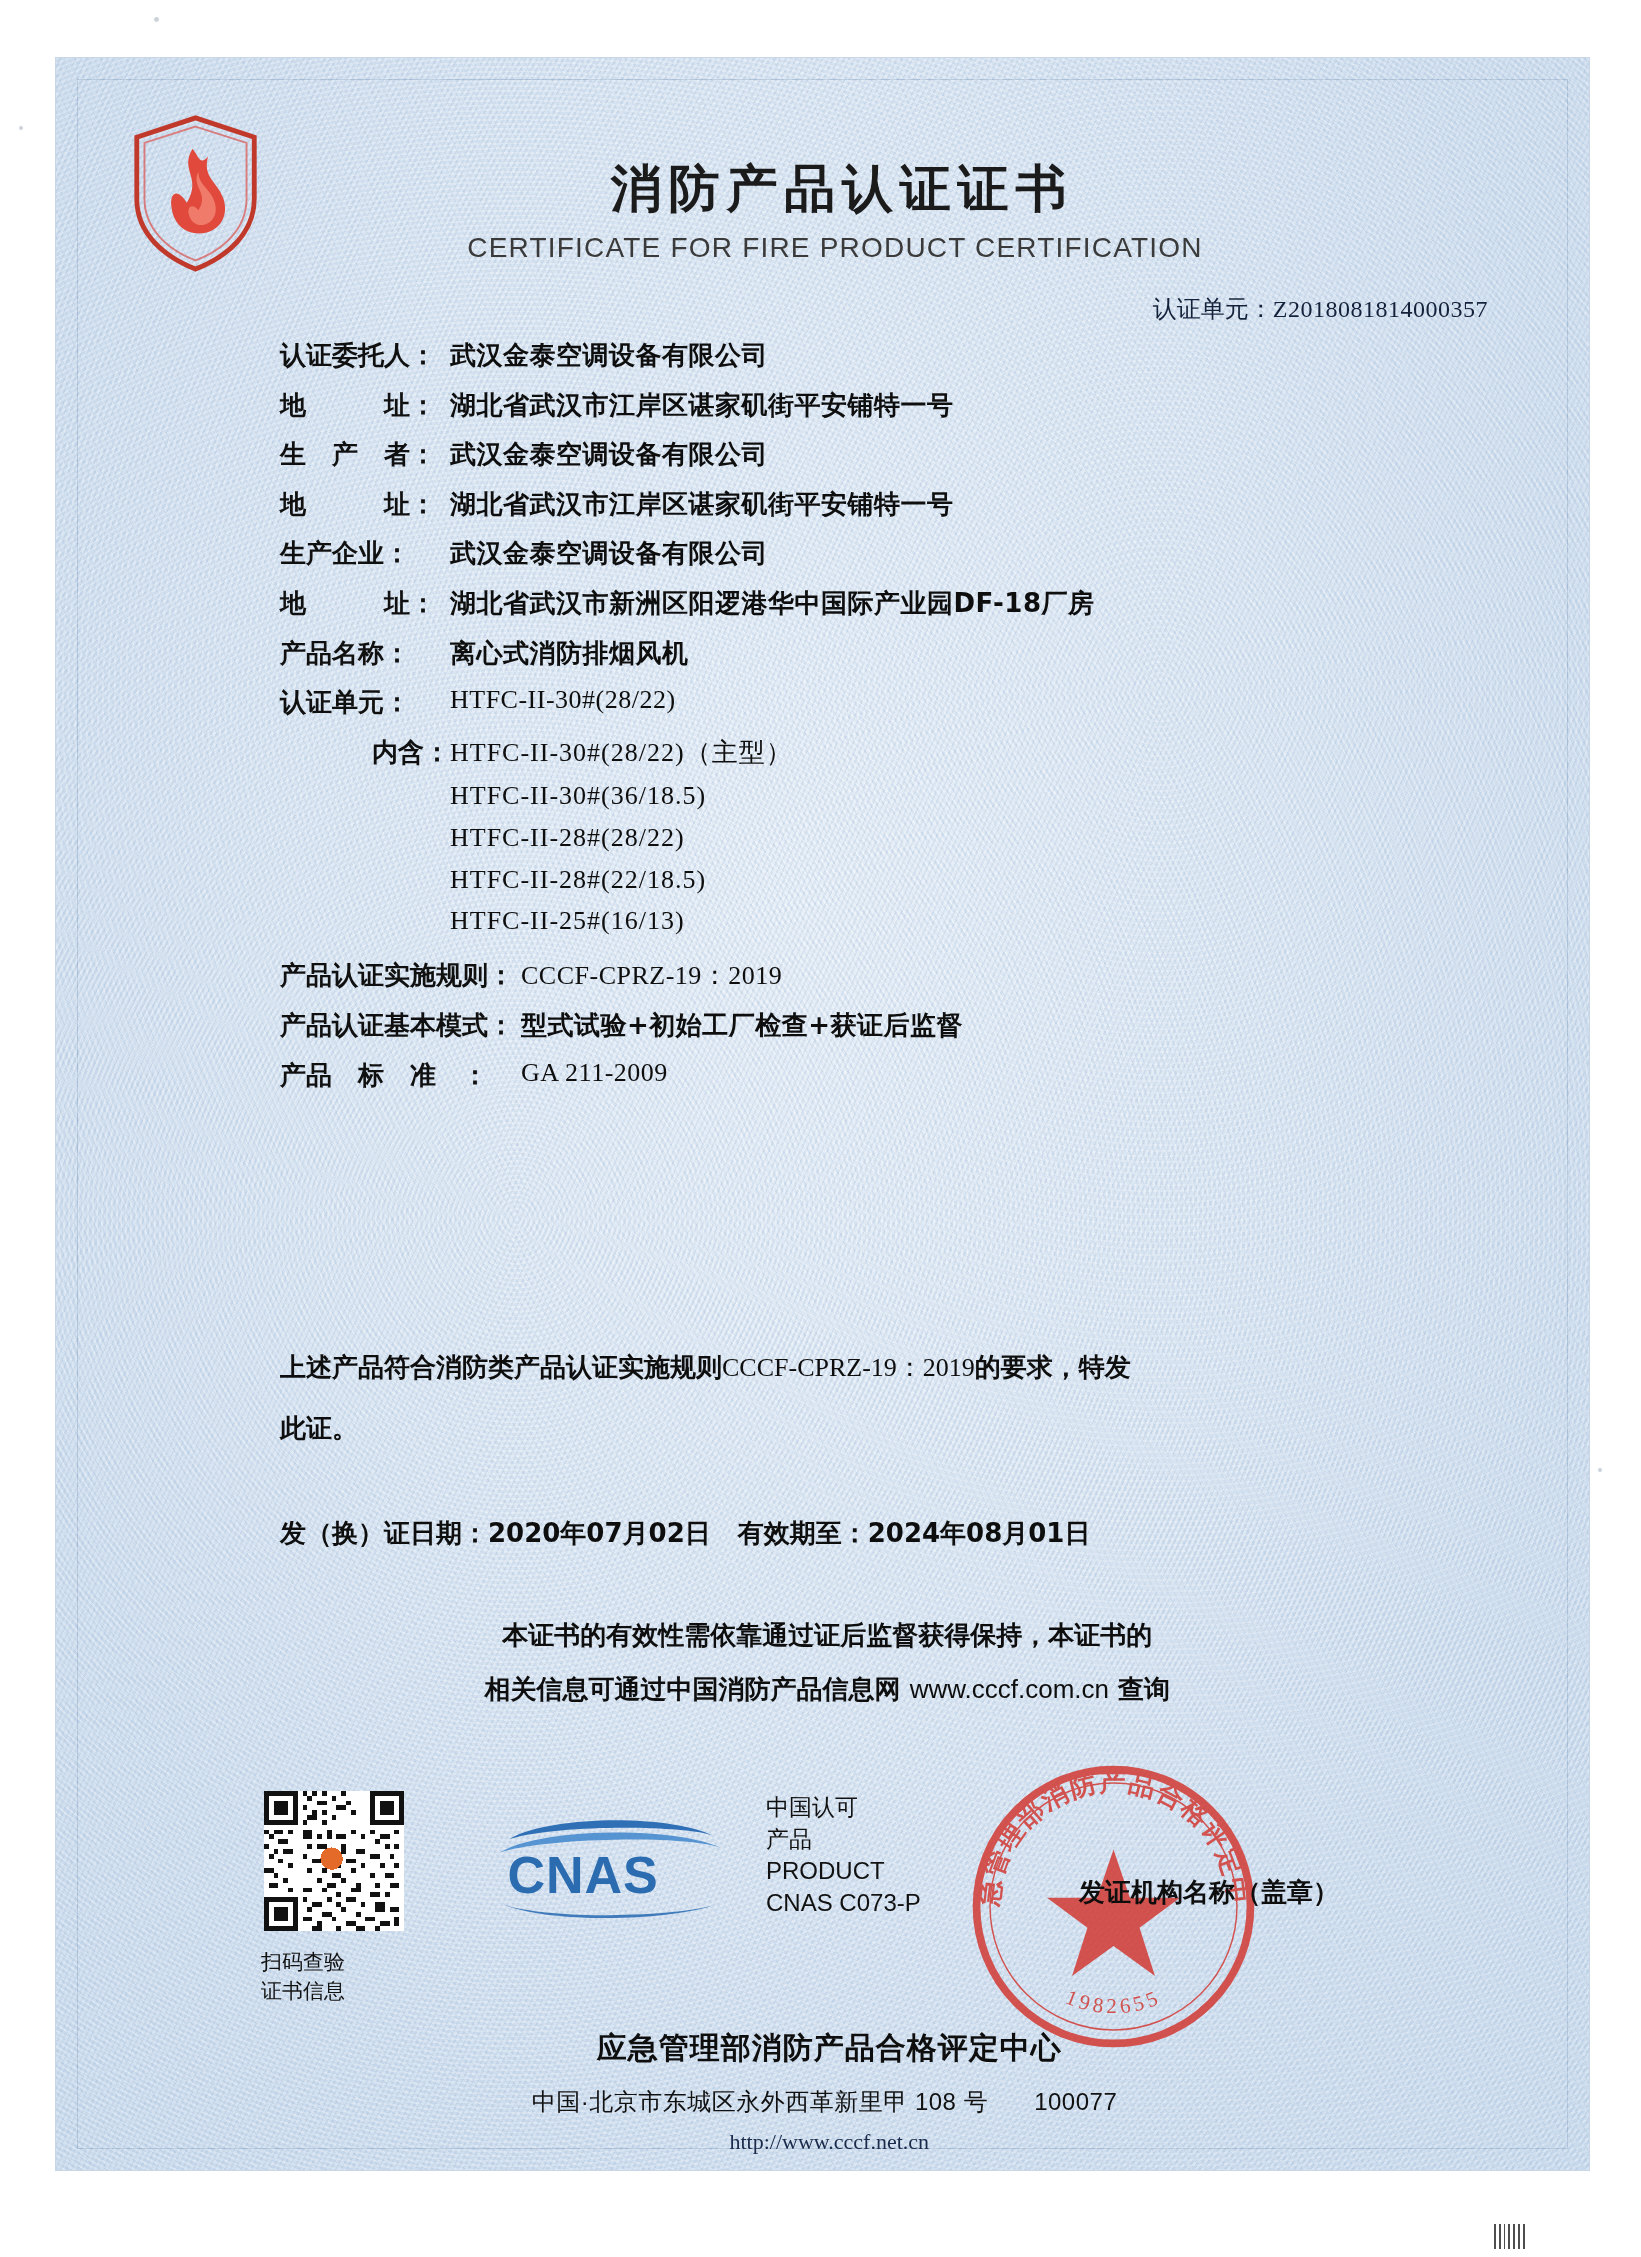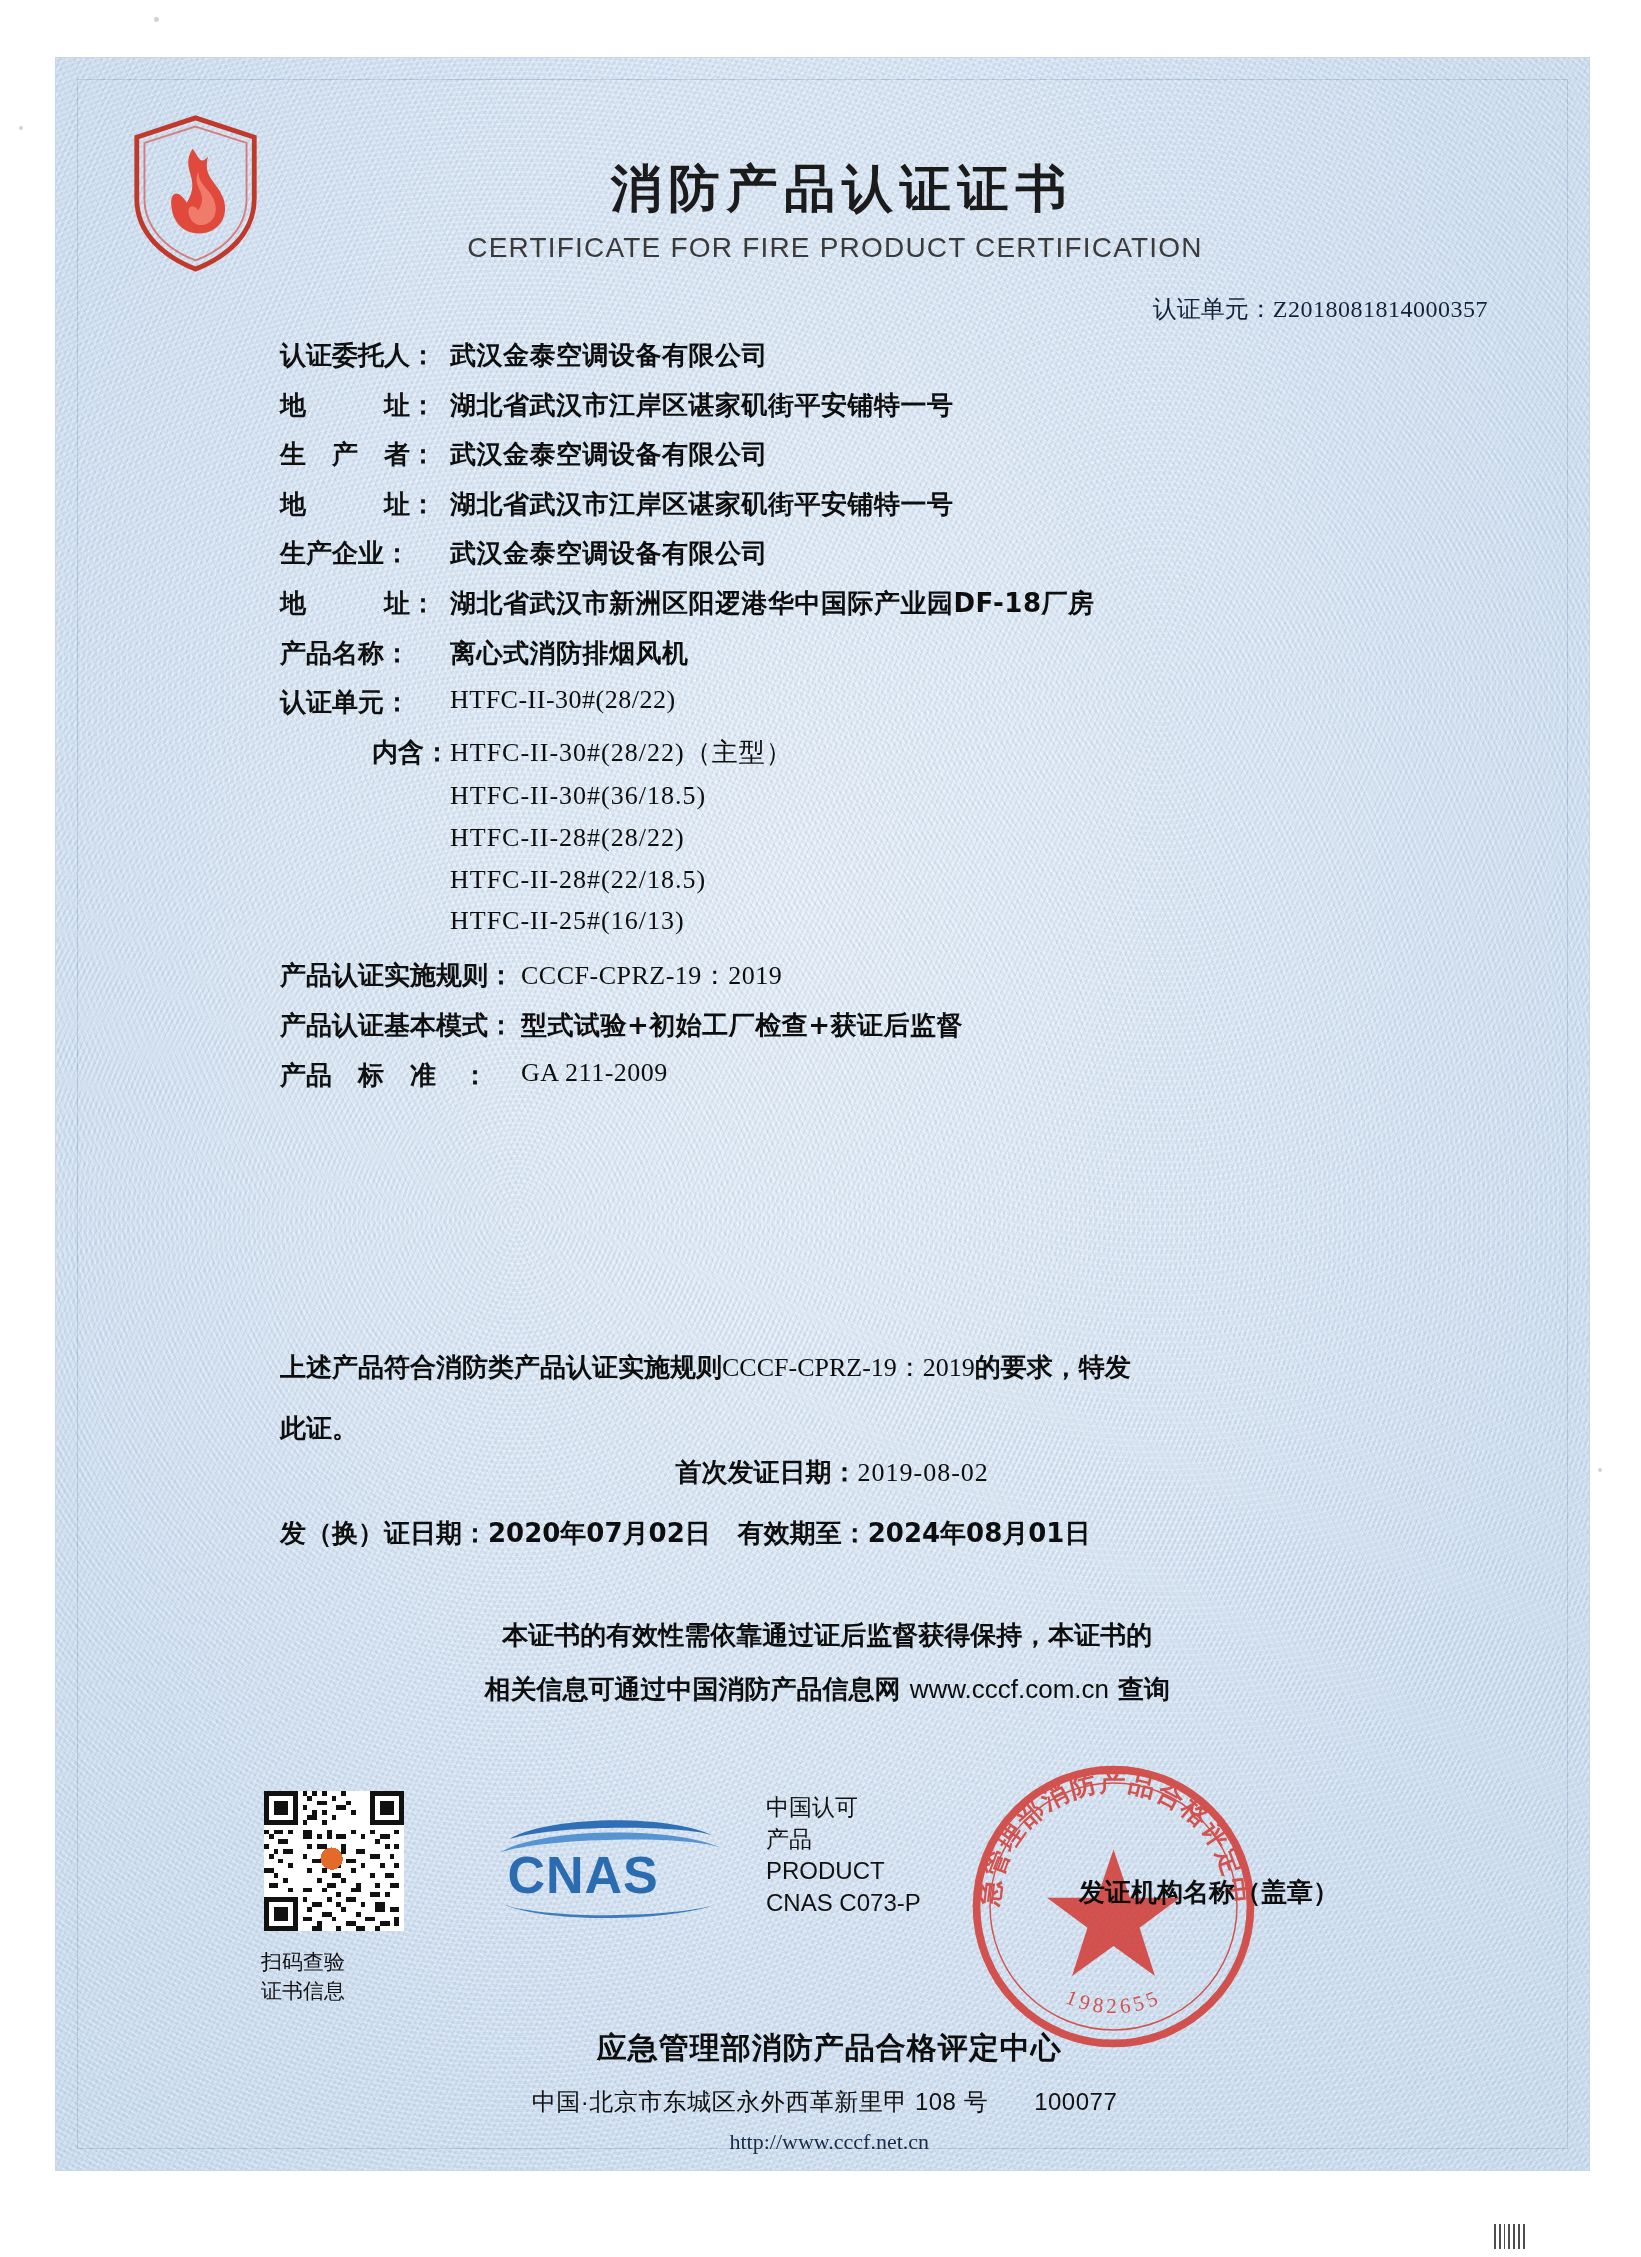--- a/index.html
+++ b/index.html
@@ -411,23 +411,20 @@
         <div class="value regular">GA 211-2009</div>
       </div>
 
     </div>
 
     <div class="statement">
       <span>上述产品符合消防类产品认证实施规则</span><span class="mono">CCCF-CPRZ-19：2019</span><span>的要求，特发</span><br>
       <span>此证。</span>
     </div>
 
-    <div class="first-issue">
-      <span>首次发证日期：</span><span class="d">2019-08-02</span>
-    </div>
 
     <div class="issue-row">
       <span>发（换）证日期：</span><span>2020年07月02日</span><span class="gap"></span><span>有效期至：</span><span>2024年08月01日</span>
     </div>
 
     <div class="notice">
       <span>本证书的有效性需依靠通过证后监督获得保持，本证书的</span><br>
       <span>相关信息可通过中国消防产品信息网 </span><span class="url">www.cccf.com.cn</span><span> 查询</span>
     </div>
 

